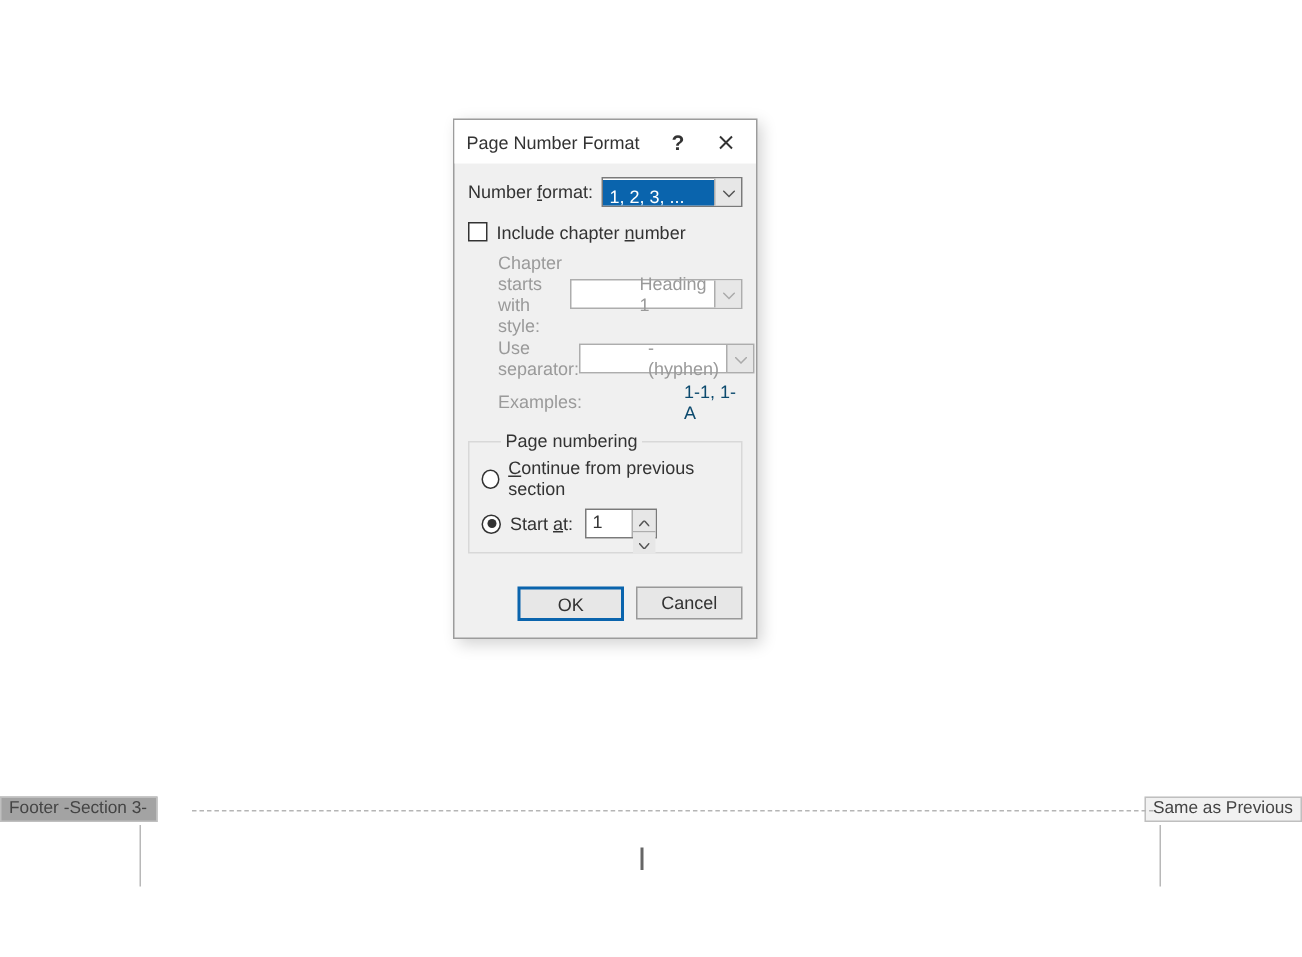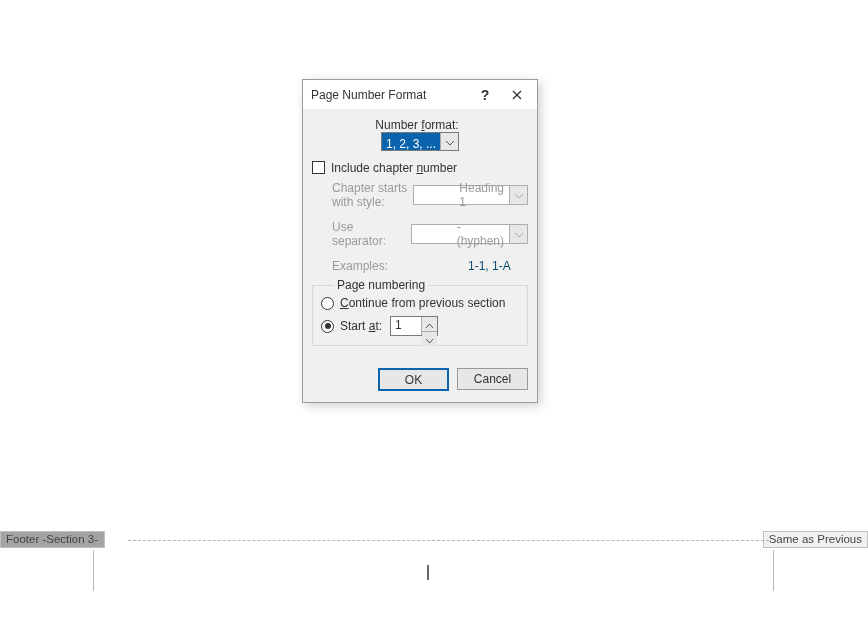--- a/index.html
+++ b/index.html
@@ -51,21 +51,21 @@
       position: absolute;
       top: 34px; left: 427px;
       width: 2px; height: 15px;
       background: #666;
     }
 
     
     .dialog {
       position: absolute;
       top: 79px; left: 302px;
-      width: 236px;
+      width: 203px;
       border: 1px solid #9c9c9c;
       background: #f0f0f0;
       box-shadow: 3px 3px 10px rgba(0,0,0,.18);
     }
     .titlebar {
       display: flex; align-items: center;
       height: 29px;
       padding: 0 4px 0 8px;
       background: #fff;
       font-size: 12px;
@@ -74,21 +74,21 @@
     .titlebar .title { flex: 1; }
     .tbtn {
       width: 32px; height: 23px;
       display: flex; align-items: center; justify-content: center;
       font-size: 14px; color: #333;
     }
     .tbtn.help { font-weight: bold; font-family: Arial; }
     .tbtn.close svg { width: 10px; height: 10px; }
 
     .body { padding: 9px 9px 10px 9px; font-size: 12px; color: #333; }
-    .row { display: flex; align-items: center; flex-direction: column; }
+    .row { display: flex; align-items: center; }
     .undr { text-decoration: underline; }
 
     .nf-label { margin-right: 6px; }
     .combo {
       flex: 1; height: 20px;
       border: 1px solid #7a7a7a;
       background: #fff;
       display: flex; align-items: center;
       position: relative;
     }
@@ -109,21 +109,21 @@
     .checkbox-row { margin-top: 10px; display:flex; }
     .cb {
       width: 13px; height: 13px; border:1px solid #333; background:#fff;
       margin-right: 6px;
     }
     .sub {
       margin: 6px 0 0 20px;
       color: #9a9a9a;
       font-size: 12px;
     }
-    .sub-row { display:flex; align-items:center; margin-top:11px; }
+    .sub-row { display:flex; align-items:center; margin-top:1px; }
     .sub-row:first-child { margin-top: 2px; }
     .sub-lbl { width: 136px; }
     .dd {
       height: 20px; border:1px solid #adadad; background:#fff;
       display:flex; align-items:center; flex:1;padding-left:40px;
     }
     .dd .val { flex:1; padding: 0 5px; color:#9a9a9a; font-size:12px; }
     .ex-val { color:#0c4a6e; }
 
     .fieldset {

